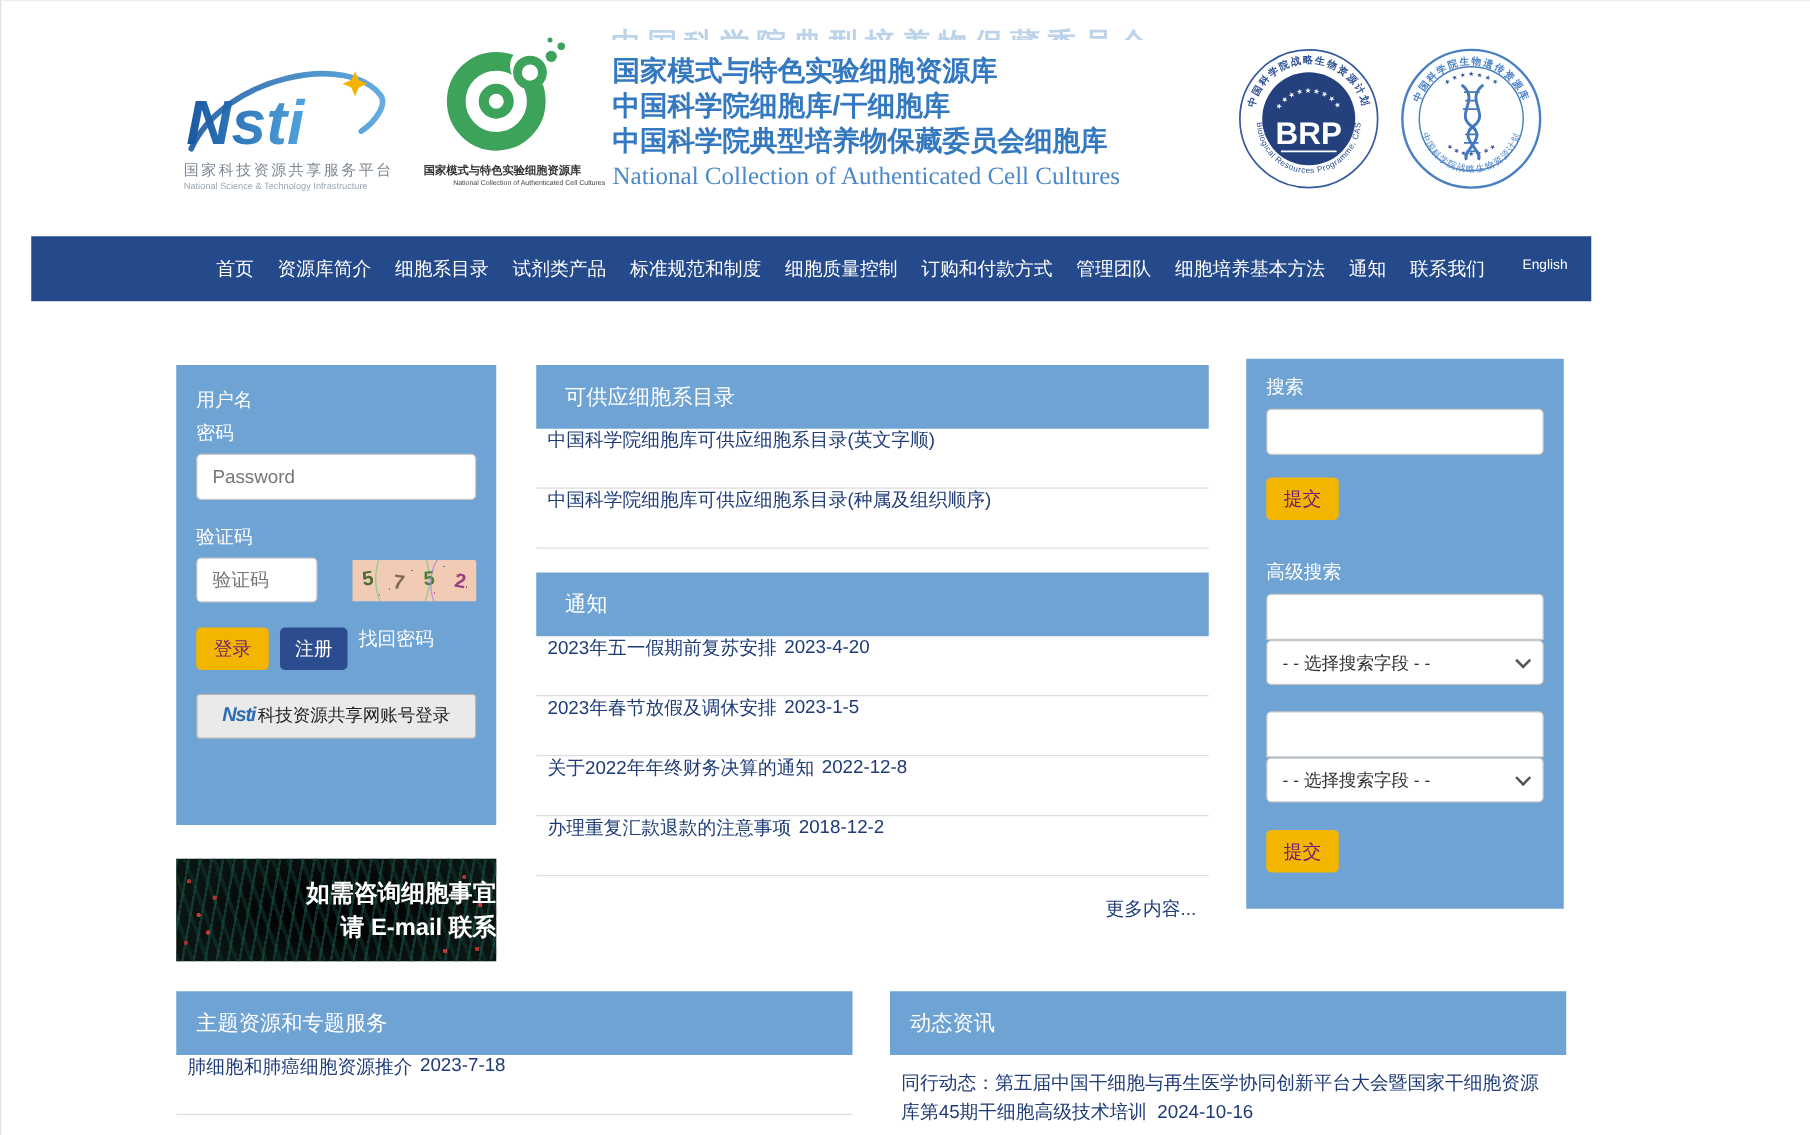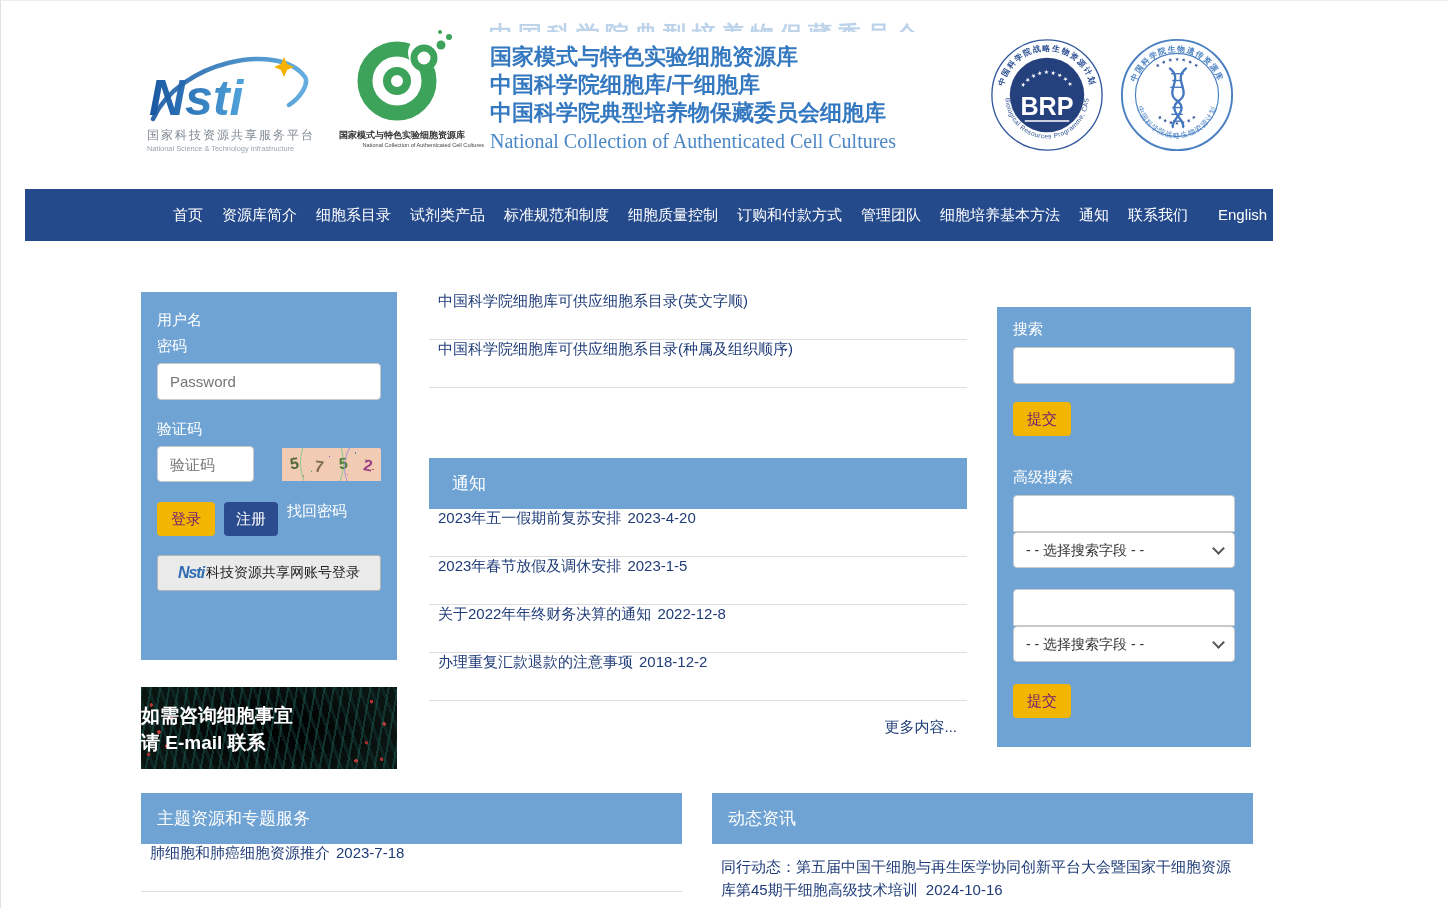--- a/index.html
+++ b/index.html
@@ -23,21 +23,21 @@
   .title-en { font-family:"Liberation Serif","DejaVu Serif",serif; font-size:20px; color:#4C87C6; margin-top:3px; white-space:nowrap; }
 
   .badge { position:absolute; top:36px; width:116px; height:116px; }
   .brp-badge { left:988px; }
   .dna-badge { left:1118px; }
 
   
   .navbar { position:absolute; left:0; top:188px; width:1248px; height:52px; background:#254A8C;margin-left:24px; }
   .nav-items { display:flex; gap:19px; margin-left:148px; height:52px; align-items:center; }
   .nav-item { color:#fff; font-size:15px; cursor:pointer; white-space:nowrap; }
-  .nav-lang { position:absolute; left:1193px; top:17px; color:#fff; font-size:15px; cursor:pointer; }
+  .nav-lang { position:absolute; left:1193px; top:17px; color:#fff; font-size:11px; cursor:pointer; }
 
   
   .blue-panel { position:absolute; background:#6FA3D3; }
   .login-panel { left:140px; top:291px; width:256px; height:368px; padding:19px 16px; }
   .fld { display:block; color:#fff; font-size:15px; margin:0 0 7px; }
   .inp { width:100%; height:37px; border:1px solid #c9c9c9; border-radius:4px; padding:0 12px; font-size:15px; color:#333; font-family:inherit; background:#fff; }
   .inp::placeholder { color:#757575; }
   .mb { margin-bottom:20px; }
   .captcha-row { display:flex; align-items:center; gap:28px; margin-bottom:20px; }
   .captcha-input { width:97px; height:36px; }
@@ -68,21 +68,21 @@
 
   
   .card { position:absolute; background:#fff; }
   .card-header { height:51px; background:#6FA3D3; color:#fff; font-size:17px; display:flex; align-items:center; padding-left:23px; }
   .list-row { height:48px; display:flex; align-items:flex-start; gap:6px; border-bottom:1px solid #ddd; font-size:15px; color:#1F3C78; padding-left:9px; cursor:pointer; }
   .catalog-card { left:428px; top:291px; width:538px; }
   .notice-card { left:428px; top:457px; width:538px; }
   .more-link { position:absolute; left:428px; top:717px; width:528px; text-align:right; font-size:15px; color:#1F3C78; cursor:pointer; }
 
   
-  .search-panel { left:996px; top:306px; width:254px; height:440px; padding:13px 16px; }
+  .search-panel { left:996px; top:286px; width:254px; height:440px; padding:13px 16px; }
   .sp-label { display:block; color:#fff; font-size:15px; margin:0 0 8px; }
   .sp-mt { margin-top:14px; }
   .sel { position:relative; margin-bottom:4px; }
   .sel select { width:100%; height:36px; appearance:none; -webkit-appearance:none; border:1px solid #c9c9c9; border-radius:4px; background:#fff; padding:0 26px 0 12px; font-size:14px; color:#333; font-family:inherit; cursor:pointer; }
   .sel::after { content:""; position:absolute; right:12px; top:12px; width:7px; height:7px; border-right:2px solid #555; border-bottom:2px solid #555; transform:rotate(45deg); pointer-events:none; }
   .adv-input { margin-bottom:0; border-bottom-left-radius:0; border-bottom-right-radius:0; }
   .gap17 { height:17px; }
   .gap18 { height:18px; }
 
   
@@ -94,21 +94,21 @@
       radial-gradient(circle 3px at 12% 38%, #b23131 55%, transparent 62%),
       radial-gradient(circle 3px at 10% 72%, #c03a3a 55%, transparent 62%),
       radial-gradient(circle 3px at 90% 18%, #b23131 55%, transparent 62%),
       radial-gradient(circle 3px at 95% 45%, #c03a3a 55%, transparent 62%),
       radial-gradient(circle 3px at 88% 68%, #a52d2d 55%, transparent 62%),
       radial-gradient(circle 3px at 94% 88%, #b23131 55%, transparent 62%),
       radial-gradient(circle 3px at 84% 90%, #c03a3a 55%, transparent 62%),
       repeating-linear-gradient(100deg, rgba(26,84,76,.55) 0 2px, rgba(0,0,0,0) 2px 9px),
       repeating-linear-gradient(70deg, rgba(16,56,52,.5) 0 3px, rgba(0,0,0,0) 3px 11px),
       radial-gradient(ellipse 120px 50px at 50% 50%, rgba(0,0,0,.9) 30%, rgba(0,0,0,0) 100%);
-    color:#fff; text-align:left; font-weight:bold; font-size:19px; line-height:27px; padding-top:15px; cursor:pointer; }
+    color:#fff; text-align:right; font-weight:bold; font-size:19px; line-height:27px; padding-top:15px; cursor:pointer; }
 
   
   .topics-card { left:140px; top:792px; width:541px; }
   .news-card { left:711px; top:792px; width:541px; }
   .topics-card .card-header, .news-card .card-header { padding-left:16px; }
   .news-row { display:block; height:auto; padding:11px 10px 14px 9px; line-height:23px; border-bottom:1px solid #ddd; }
   .news-row span { margin-right:4px; }
 </style>
 </head>
 <body>
@@ -248,20 +248,23 @@
       <button class="btn btn-navy">注册</button>
       <a class="forgot-link">找回密码</a>
     </div>
     <button class="nsti-btn">
       <span class="nsti-mini">Nsti</span>
       <span>科技资源共享网账号登录</span>
     </button>
   </div>
 
   <section class="card catalog-card">
+    <div class="card-header">
+      <span>可供应细胞系目录</span>
+    </div>
     <div>
         <div class="list-row">
         <span>中国科学院细胞库可供应细胞系目录(英文字顺)</span>
       </div>
         <div class="list-row">
         <span>中国科学院细胞库可供应细胞系目录(种属及组织顺序)</span>
       </div>
       </div>
   </section>
 

